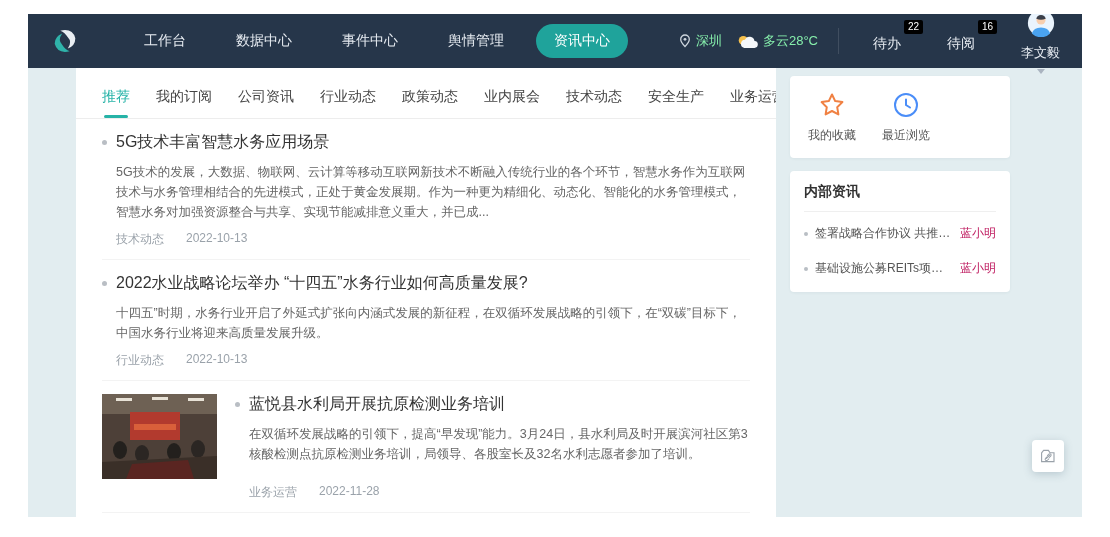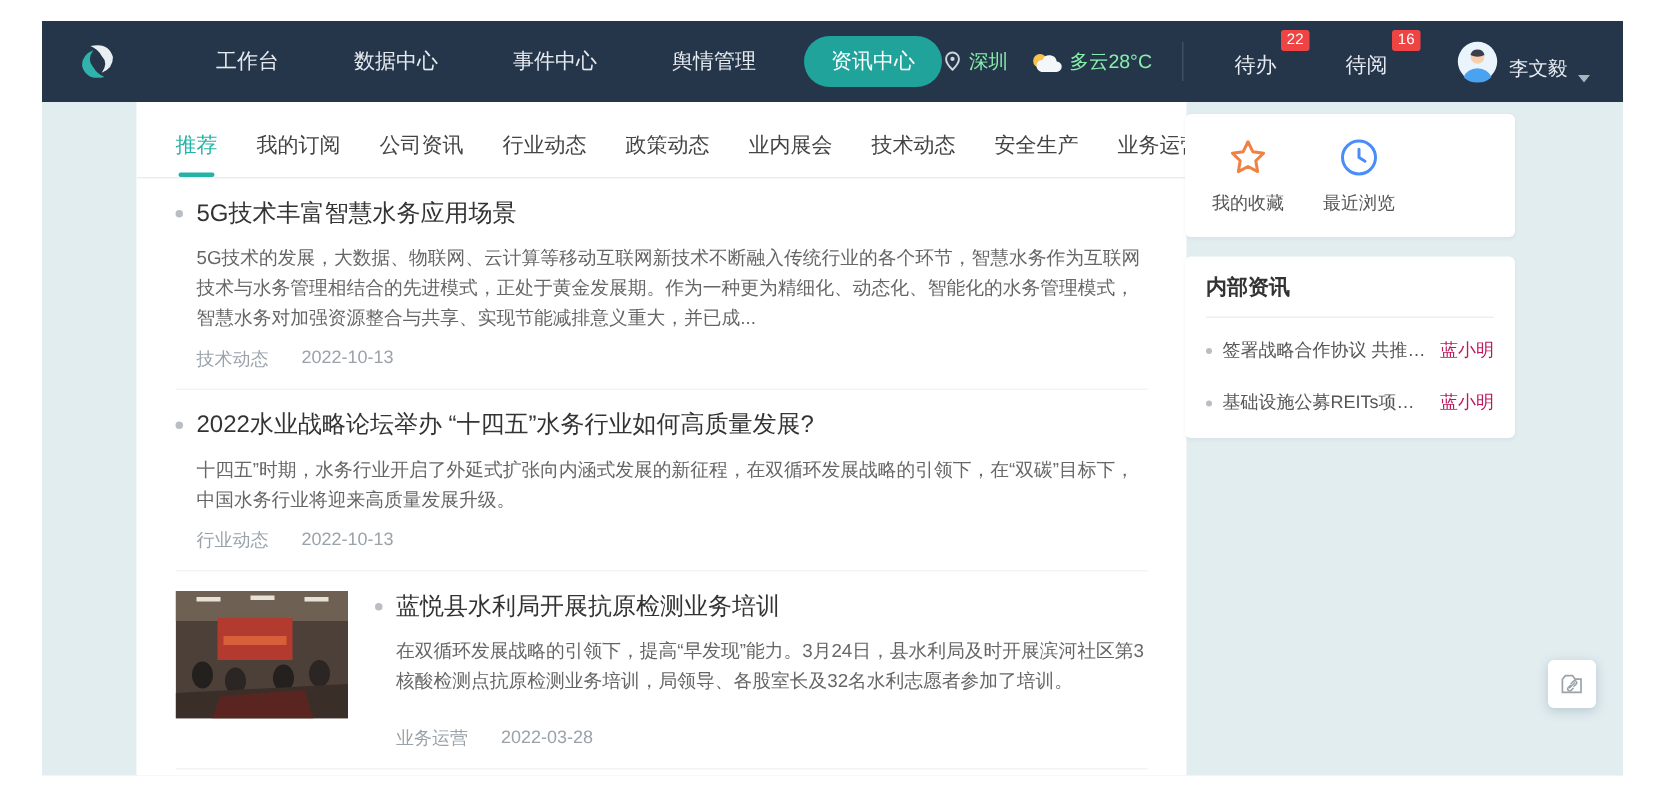--- a/index.html
+++ b/index.html
@@ -13,29 +13,29 @@
   .brand-title { font-size:20px; font-weight:bold; letter-spacing:1px; color:#fff; }
   .nav { display:flex; align-items:center; gap:14px; }
   .nav a { color:#e6ebf1; font-size:14px; text-decoration:none; padding:8px 18px; border-radius:18px; cursor:pointer; white-space:nowrap; }
   .nav a.active { background:#1fa39b; color:#fff; }
   .topbar-right { margin-left:auto; display:flex; align-items:center; gap:14px; }
   .loc, .weather { display:flex; align-items:center; gap:5px; font-size:13px; color:#86efac; }
   .loc svg { width:12px; height:14px; }
   .weather svg { width:22px; height:15px; }
   .hdr-sep { width:1px; height:26px; background:rgba(255,255,255,0.12); margin:0 6px; }
   .badge-item { position:relative; padding:6px 10px 0 6px; font-size:14px; color:#e6ebf1; cursor:pointer; margin:0 8px; }
-  .badge { position:absolute; top:-9px; right:-12px; background:#ef4444; color:#fff; font-size:10px; line-height:14px; padding:0 4px; border-radius:2px; min-width:16px; text-align:center; }
-  .user { display:flex; align-items:flex-end; gap:7px; margin-left:14px; cursor:pointer; }
+  .badge { position:absolute; top:-9px; right:-12px; background:#000000; color:#fff; font-size:10px; line-height:14px; padding:0 4px; border-radius:2px; min-width:16px; text-align:center; }
+  .user { display:flex; align-items:center; gap:7px; margin-left:14px; cursor:pointer;flex-direction:column; }
   .user svg { width:28px; height:28px; }
   .user-name { font-size:13px; color:#e6ebf1; }
   .caret { width:0; height:0; border-left:4px solid transparent; border-right:4px solid transparent; border-top:5px solid #aab4c0; }
 
   
   .main { position:relative; height:449px; }
-  .news-panel { position:absolute; left:63px; top:0; width:700px; height:449px; background:#fff; overflow:hidden; }
+  .news-panel { position:absolute; left:48px; top:0; width:700px; height:449px; background:#fff; overflow:hidden; }
 
   
   .tabs { display:flex; gap:26px; padding:20px 26px 0; border-bottom:1px solid #ededed; }
   .tab { font-size:14px; color:#444; padding-bottom:12px; cursor:pointer; position:relative; white-space:nowrap; }
   .tab.active { color:#26b3a7; }
   .tab.active::after { content:""; position:absolute; left:2px; right:2px; bottom:0; height:3px; background:#26b3a7; border-radius:2px; }
 
   
   .news-list { list-style:none; padding:0 26px; }
   .news-item { padding:13px 0 11px; border-bottom:1px solid #f3f3f3; }
@@ -187,21 +187,21 @@
             </svg>
           </div>
           <div class="item-content">
             <div class="title-row">
               <span class="dot"></span>
               <span class="n-title">蓝悦县水利局开展抗原检测业务培训</span>
             </div>
             <p class="n-body">在双循环发展战略的引领下，提高“早发现”能力。3月24日，县水利局及时开展滨河社区第3核酸检测点抗原检测业务培训，局领导、各股室长及32名水利志愿者参加了培训。</p>
             <div class="n-meta">
               <span>业务运营</span>
-              <span>2022-03-28</span>
+              <span>2022-11-28</span>
             </div>
           </div>
         </li>
 
         <li class="news-item">
           
           
           
         </li>
 

